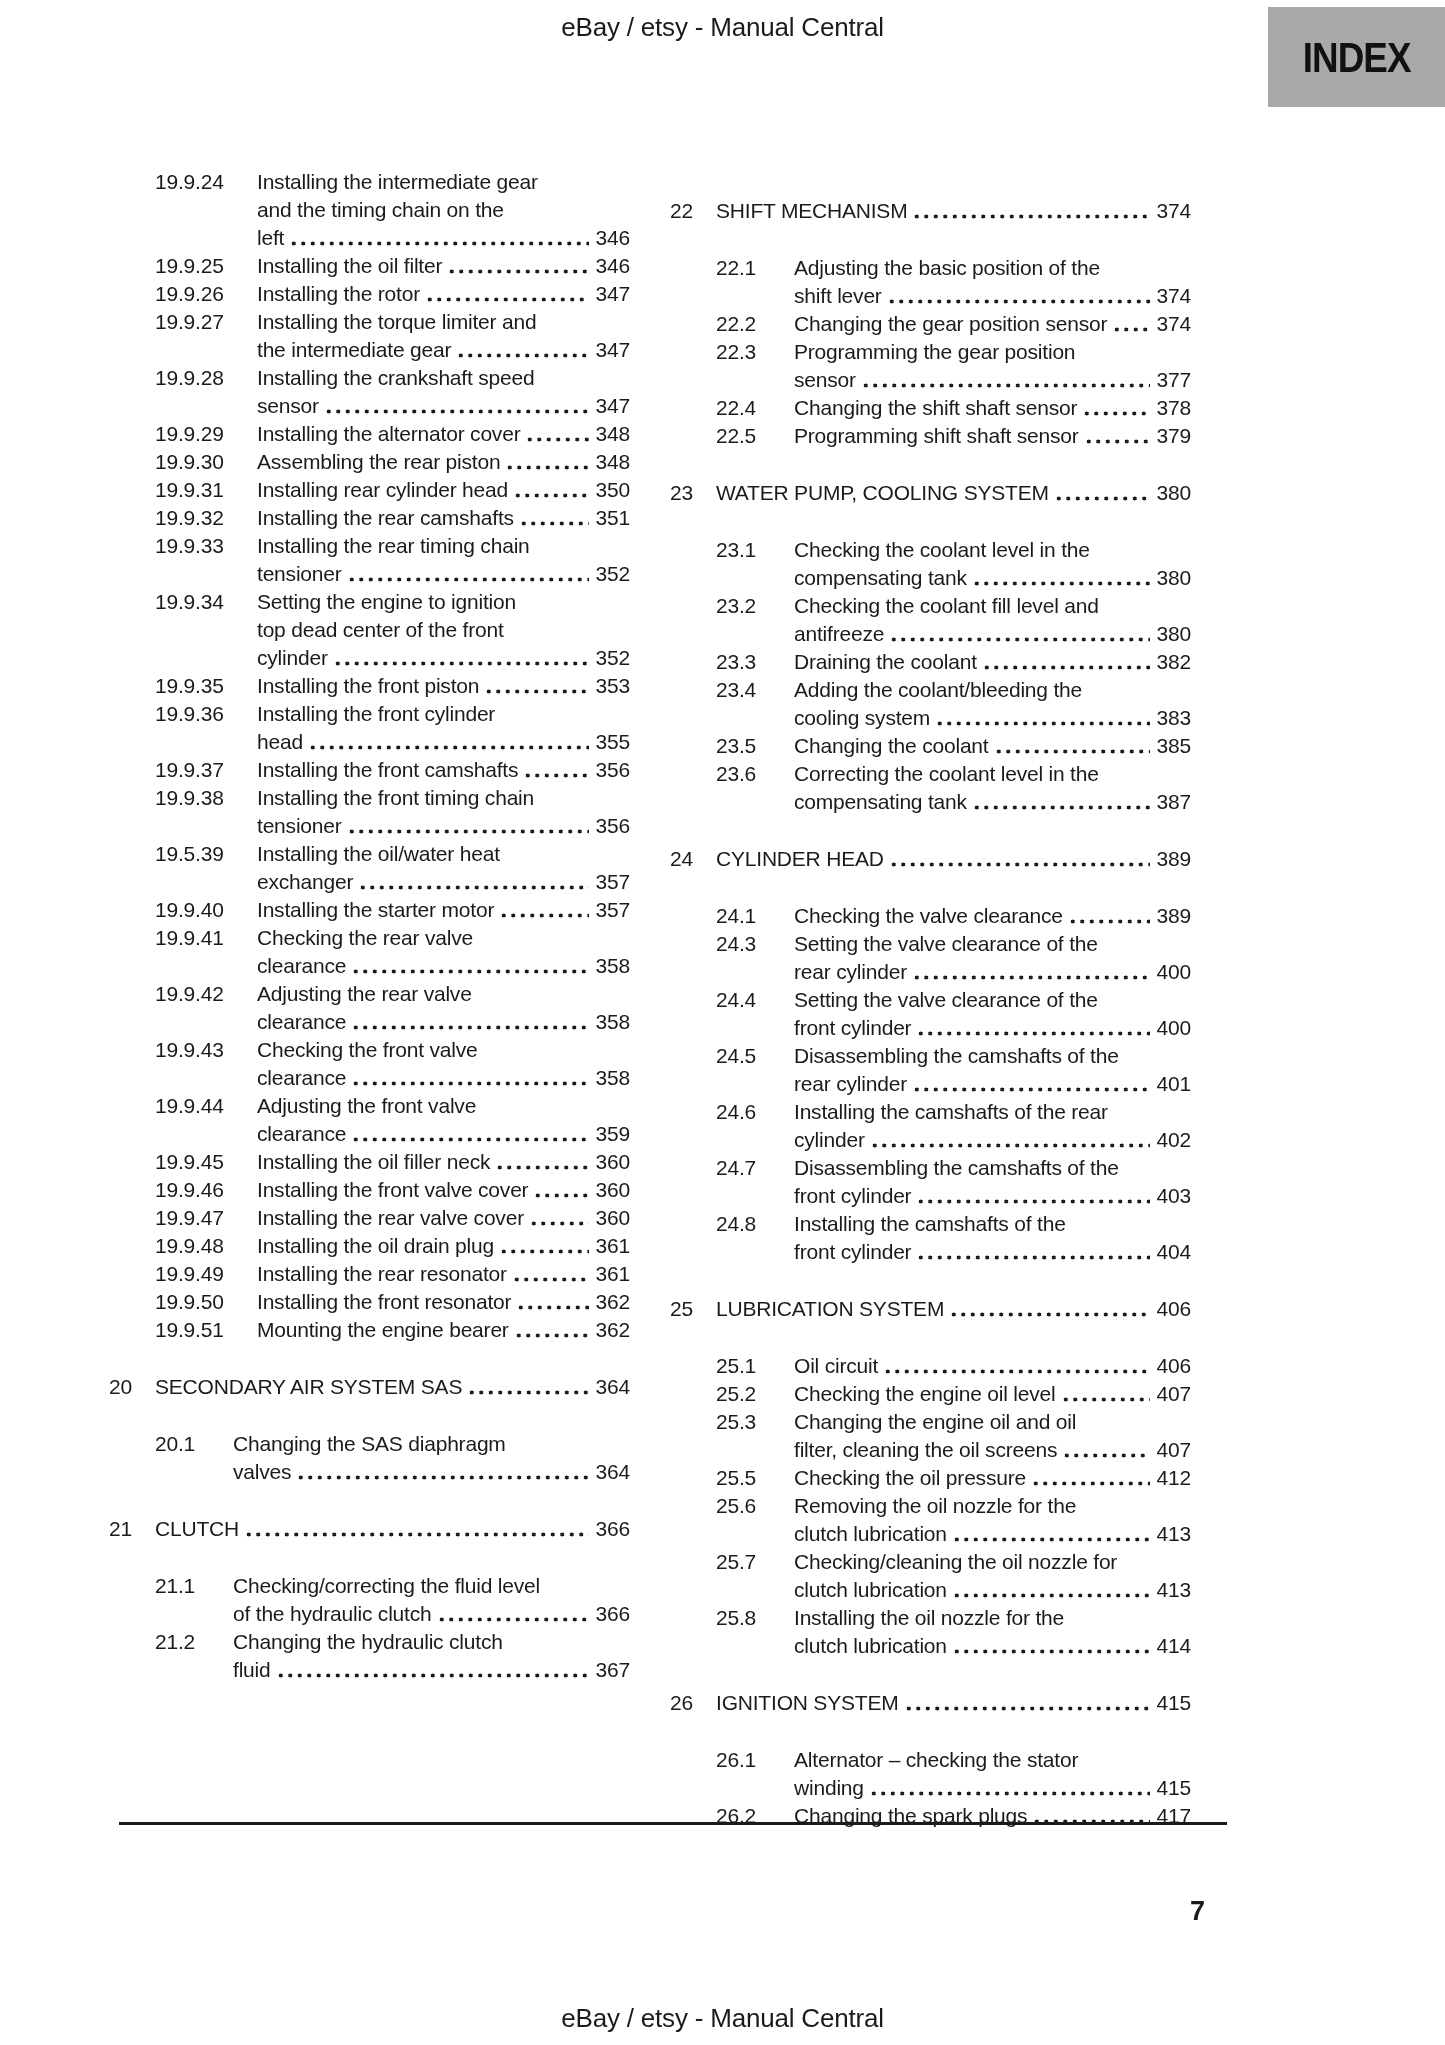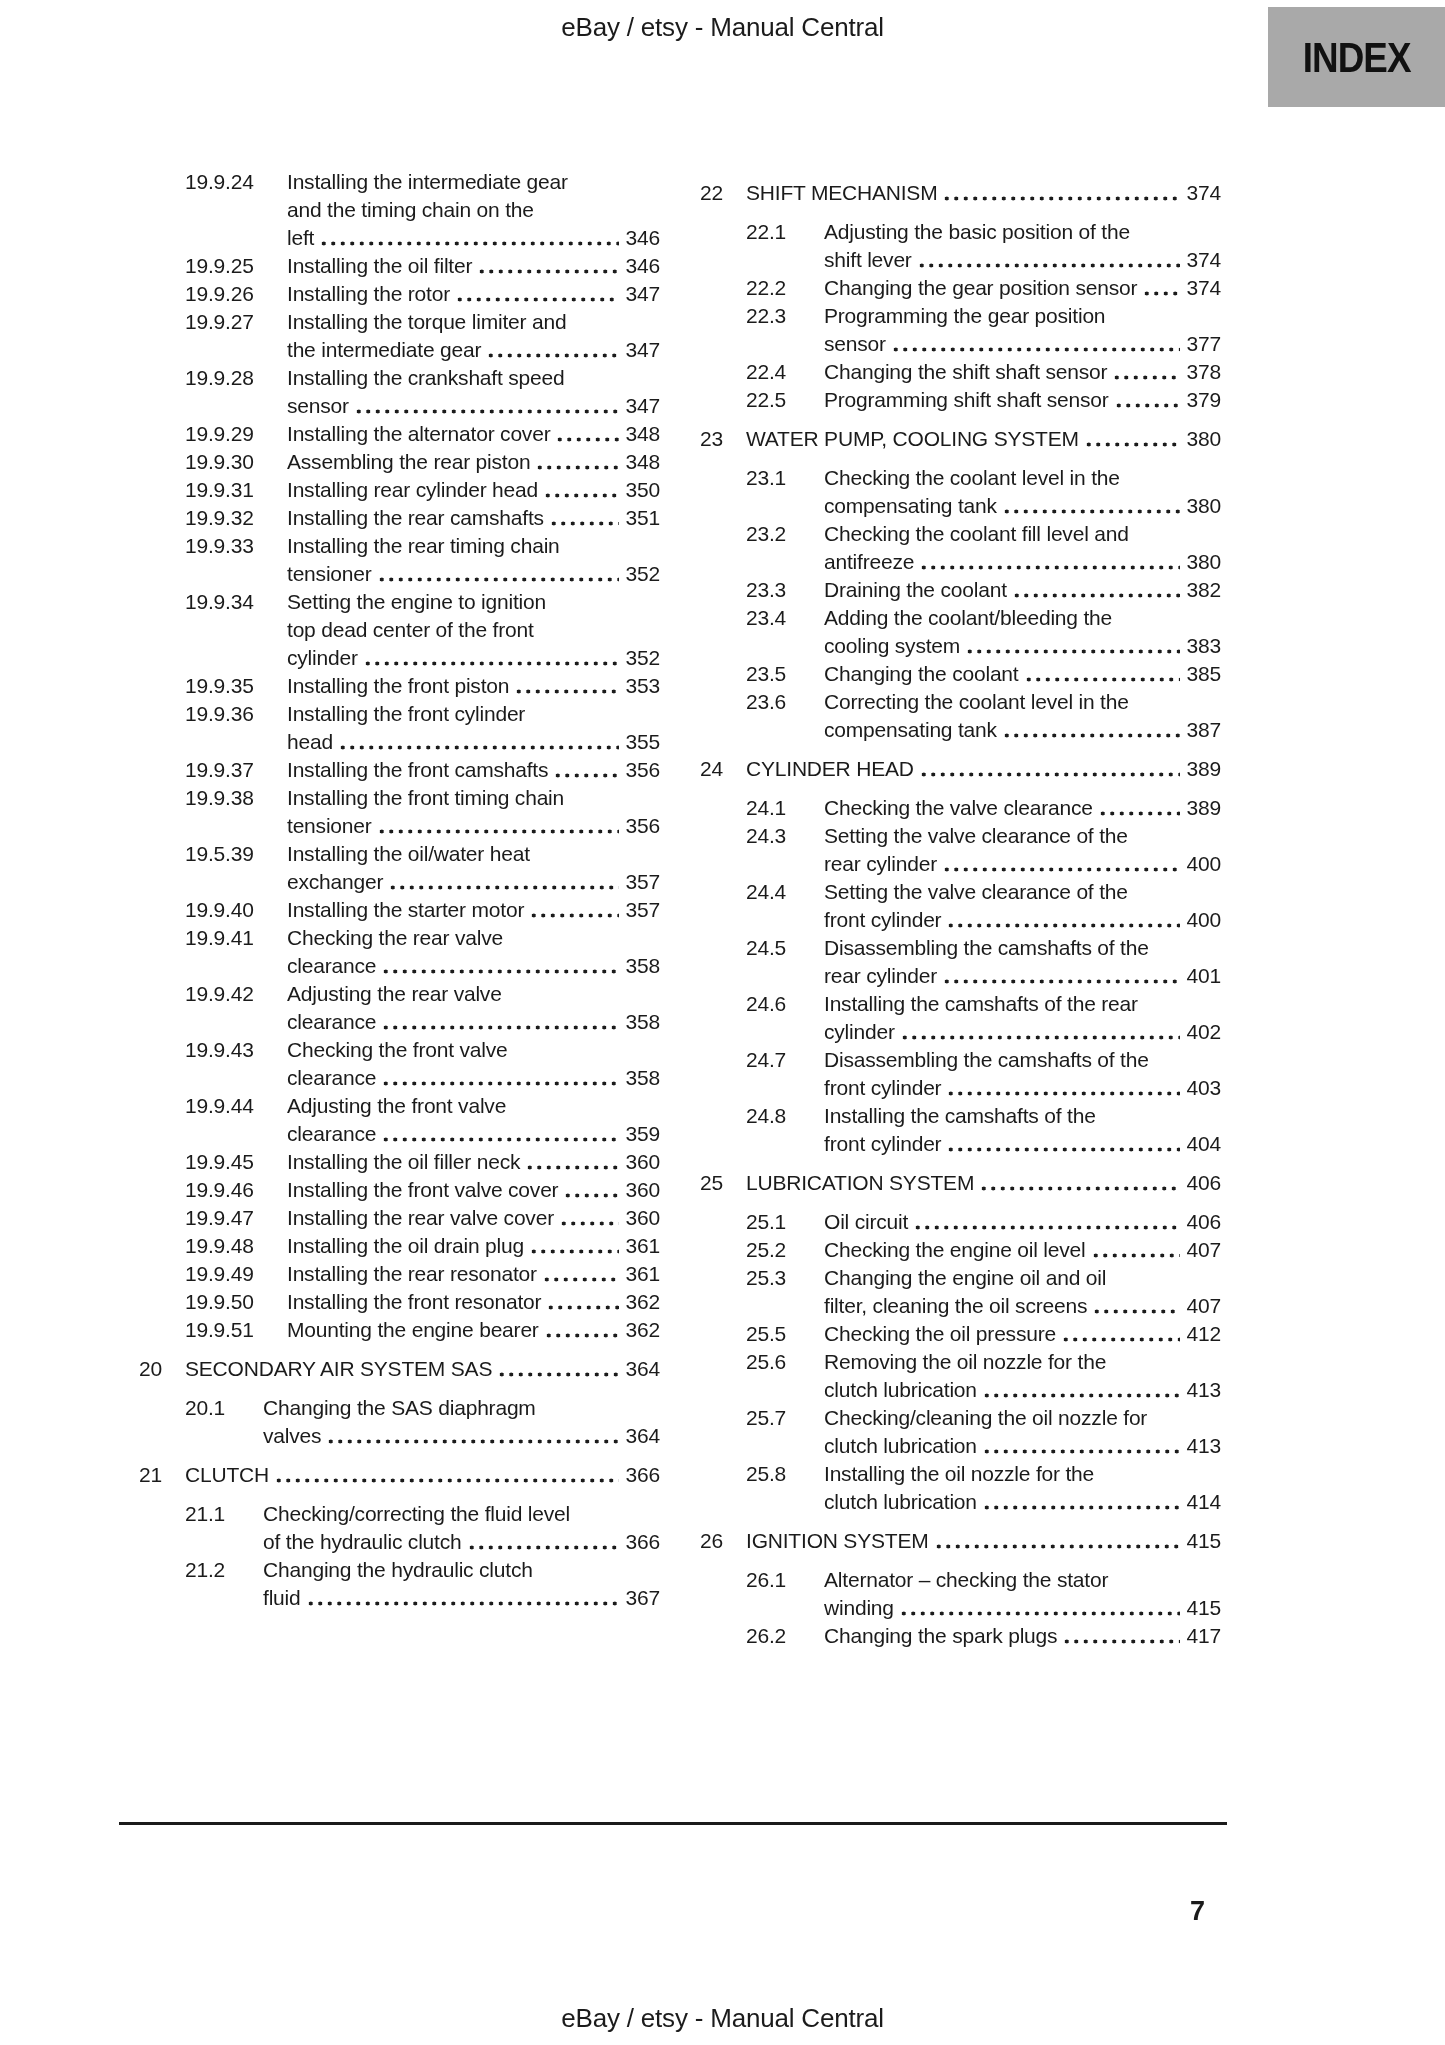--- a/index.html
+++ b/index.html
@@ -23,31 +23,31 @@
     display: flex; align-items: center; justify-content: center;
   }
   .index-badge .index-label {
     font-size: 40px; font-weight: 700; letter-spacing: -1px;
     transform: scale(0.92, 1.08);
     color: #111;
   }
 
   
   .content {
-    position: absolute; top: 168px; left: 139px; width: 1082px;
+    position: absolute; top: 168px; left: 109px; width: 1082px;
     display: flex; gap: 40px;
     font-size: 21px; line-height: 28px; letter-spacing: -0.2px; justify-content: space-between;
   }
   .col { width: 521px; }
 
   .entry { display: flex; align-items: flex-start; }
   .entry .num { flex: 0 0 auto; }
   .entry .body { flex: 1 1 auto; min-width: 0; }
 
-  .entry.lvl1 { margin: 11px 0; }
+  .entry.lvl1 { margin: 29px 0; }
   .entry.lvl1 .num { width: 46px; }
   .entry.lvl2 { margin-left: 46px; }
   .entry.lvl2 .num { width: 78px; }
   .entry.lvl3 { margin-left: 46px; }
   .entry.lvl3 .num { width: 102px; }
 
   .tline { white-space: nowrap; }
   .tline.last { display: flex; }
   .tline.last .ttext { flex: 0 0 auto; }
   .leader { flex: 1 1 auto; min-width: 12px; position: relative; }

